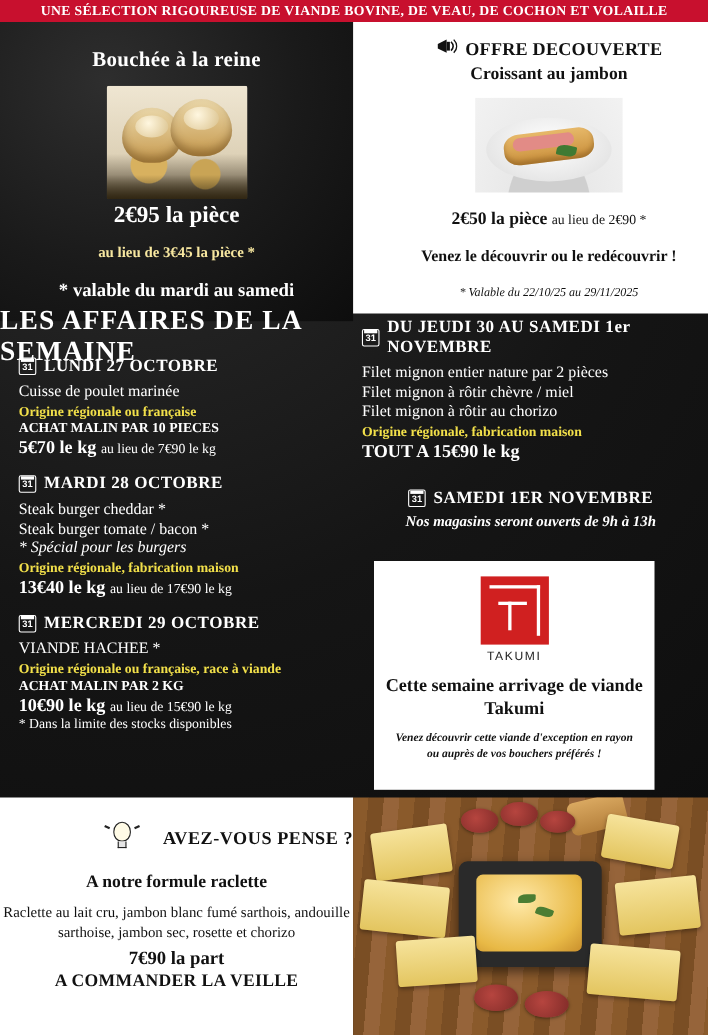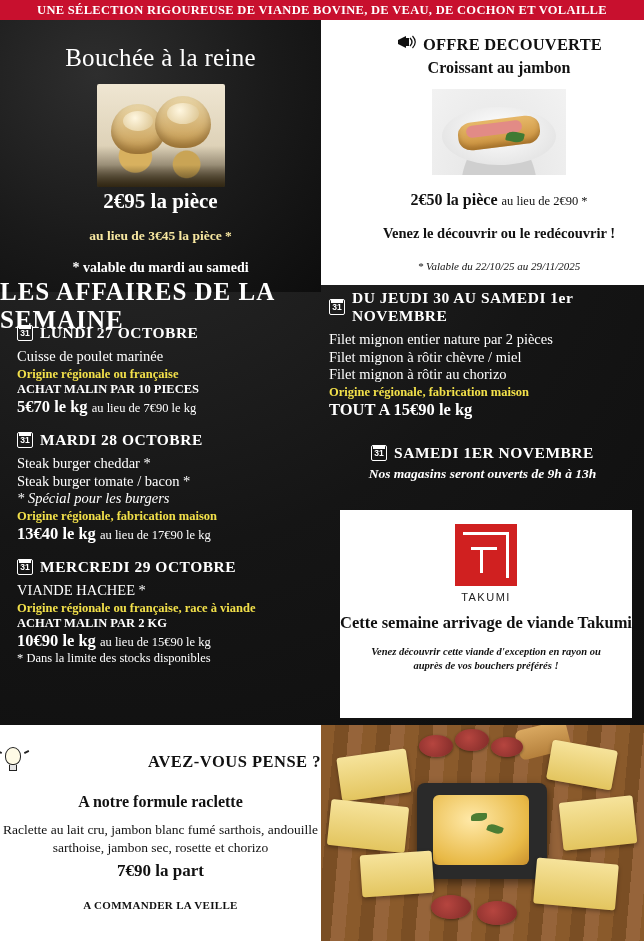--- a/index.html
+++ b/index.html
@@ -34,21 +34,21 @@
     background:
       radial-gradient(ellipse at 30% 20%, #2e2e2e 0%, #1a1a1a 55%, #0d0d0d 100%);
     color: #fff;
   }
   
   .bouchee {
     top: 20px; left: 0; width: 321px; height: 272px;
     text-align: center;
   }
   .bouchee h1 {
-    font-size: 25px; font-weight: normal; margin-top: 24px; letter-spacing: .3px;
+    font-size: 19px; font-weight: bold; margin-top: 24px; letter-spacing: .3px;
   }
   .photo {
     margin: 12px auto 0;
     border-radius: 2px;
     position: relative;
     overflow: hidden;
   }
   
   .photo-bouchee {
     width: 128px; height: 103px;
@@ -69,21 +69,21 @@
     background: radial-gradient(circle at 40% 35%, #fff7e0, #d9c08a);
   }
   .f1 { width: 30px; height: 20px; left: 26px; top: 27px; }
   .f2 { width: 32px; height: 21px; left: 70px; top: 19px; }
   .shadowline {
     position: absolute; left: 0; bottom: 0; width: 100%; height: 22px;
     background: linear-gradient(transparent, rgba(40,30,10,.75));
   }
   .price-big { font-size: 21px; font-weight: bold; margin-top: 2px; }
   .price-sub { font-size: 13.5px; font-weight: bold; color: #f7e7a0; margin-top: 14px; }
-  .price-note { font-size: 14px; font-weight: bold; margin-top: 16px; }
+  .price-note { font-size: 17px; font-weight: bold; margin-top: 16px; }
 
   
   .offre {
     position: absolute; top: 20px; left: 321px; width: 356px; height: 265px;
     background: #fff; color: #111; text-align: center;
   }
   .offre-title {
     margin-top: 14px; font-size: 16.5px; font-weight: bold; letter-spacing: .2px;
     display: flex; align-items: center; justify-content: center; gap: 7px;
   }
@@ -166,21 +166,21 @@
 
   
   .samedi {
     margin-top: 14px; text-align: center; color: #fff;
   }
   .samedi .row { display: flex; align-items: center; justify-content: center; gap: 7px; }
   .samedi .sub { font-size: 13.5px; font-weight: bold; font-style: italic; margin-top: 4px; }
 
   
   .takumi {
-    position: absolute; top: 510px; left: 340px; width: 292px; height: 208px;
+    position: absolute; top: 510px; left: 340px; width: 255px; height: 208px;
     background: #fff; color: #111; text-align: center;
   }
   .takumi-logo {
     width: 62px; height: 62px; margin: 14px auto 0;
     background: #d02020; position: relative;
   }
   .takumi-logo .glyph {
     position: absolute; inset: 8px;
     border: 3px solid #fff;
     border-left: none; border-bottom: none;
@@ -197,21 +197,21 @@
   }
   .takumi-title { font-size: 16.5px; font-weight: bold; margin-top: 10px; line-height: 1.25; }
   .takumi-note { font-size: 10.5px; font-style: italic; font-weight: bold; margin-top: 11px; line-height: 1.35; padding: 0 16px; }
 
   
   .raclette {
     position: absolute; top: 725px; left: 0; width: 321px; height: 216px;
     background: #fff; color: #111; text-align: center;
   }
   .bulb-row {
-    display: flex; align-items: center; justify-content: space-between; gap: 24px;
+    display: flex; align-items: center; justify-content: flex-end; gap: 24px;
     margin-top: 22px;
   }
   .bulb {
     width: 26px; height: 30px; position: relative;
   }
   .bulb .glass {
     position: absolute; left: 5px; top: 0; width: 16px; height: 18px;
     border: 1.6px solid #222; border-radius: 50% 50% 45% 45%;
     background: #fffbe6;
   }
@@ -221,21 +221,21 @@
   }
   .bulb .ray {
     position: absolute; width: 5px; height: 1.6px; background: #222; top: 4px;
   }
   .bulb .r1 { left: -3px; transform: rotate(25deg); }
   .bulb .r2 { right: -3px; transform: rotate(-25deg); }
   .avez { font-size: 16.5px; font-weight: bold; letter-spacing: .5px; }
   .formule { font-size: 16px; font-weight: bold; margin-top: 16px; }
   .racl-desc { font-size: 13.5px; margin-top: 10px; line-height: 1.35; }
   .racl-price { font-size: 17px; font-weight: bold; margin-top: 4px; }
-  .racl-cta { font-size: 11px; font-weight: bold; margin-top: 18px; letter-spacing: .3px; }
+  .racl-cta { font-size: 16px; font-weight: bold; margin-top: 2px; letter-spacing: .3px; }
 
   
   .board {
     position: absolute; top: 725px; left: 321px; width: 323px; height: 216px;
     overflow: hidden;
     background:
       repeating-linear-gradient(95deg, #8a5a2b 0 14px, #7a4e24 14px 28px, #96643a 28px 42px);
   }
   .board .pan {
     position: absolute; left: 96px; top: 58px; width: 130px; height: 96px;

